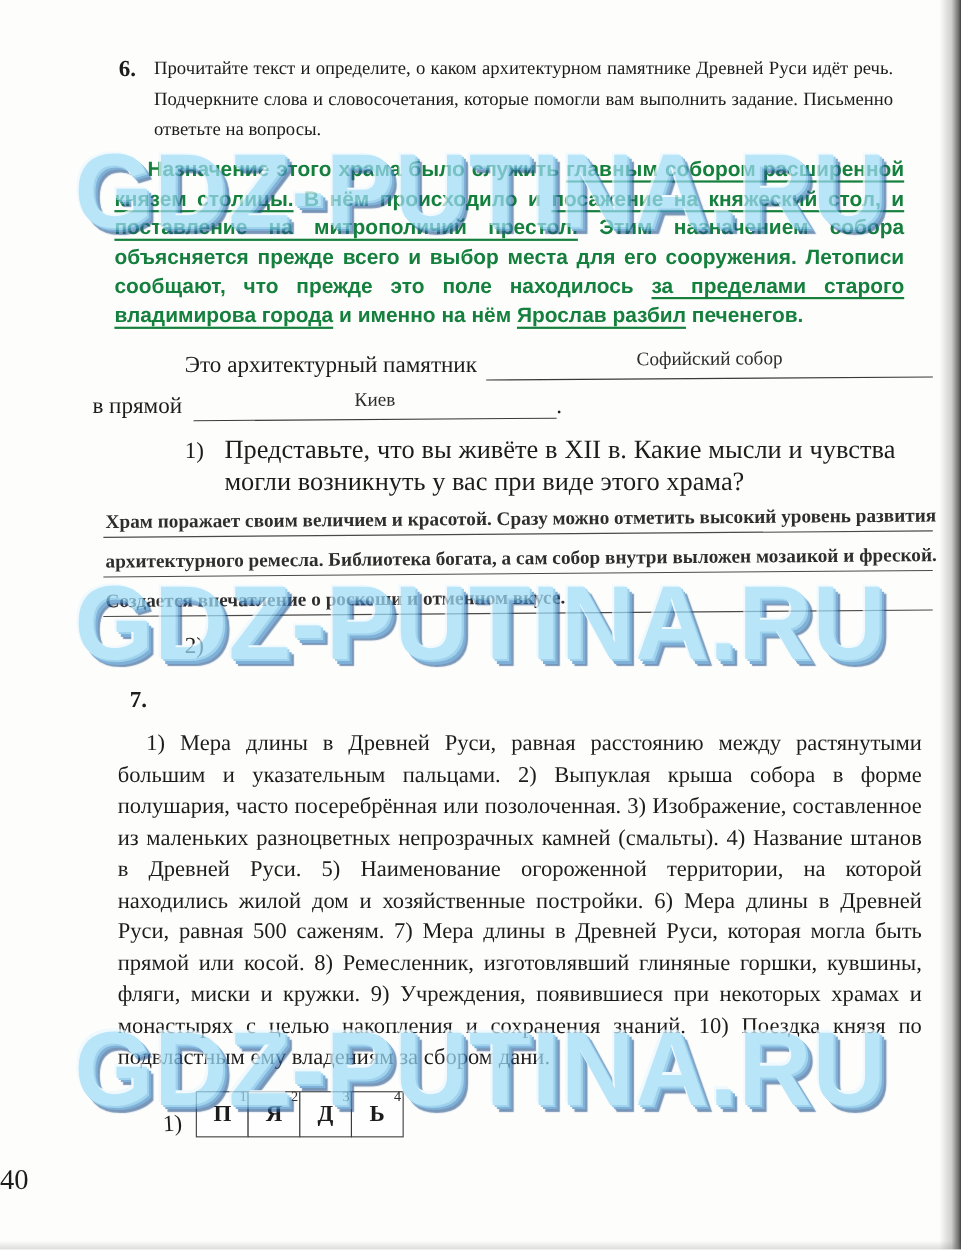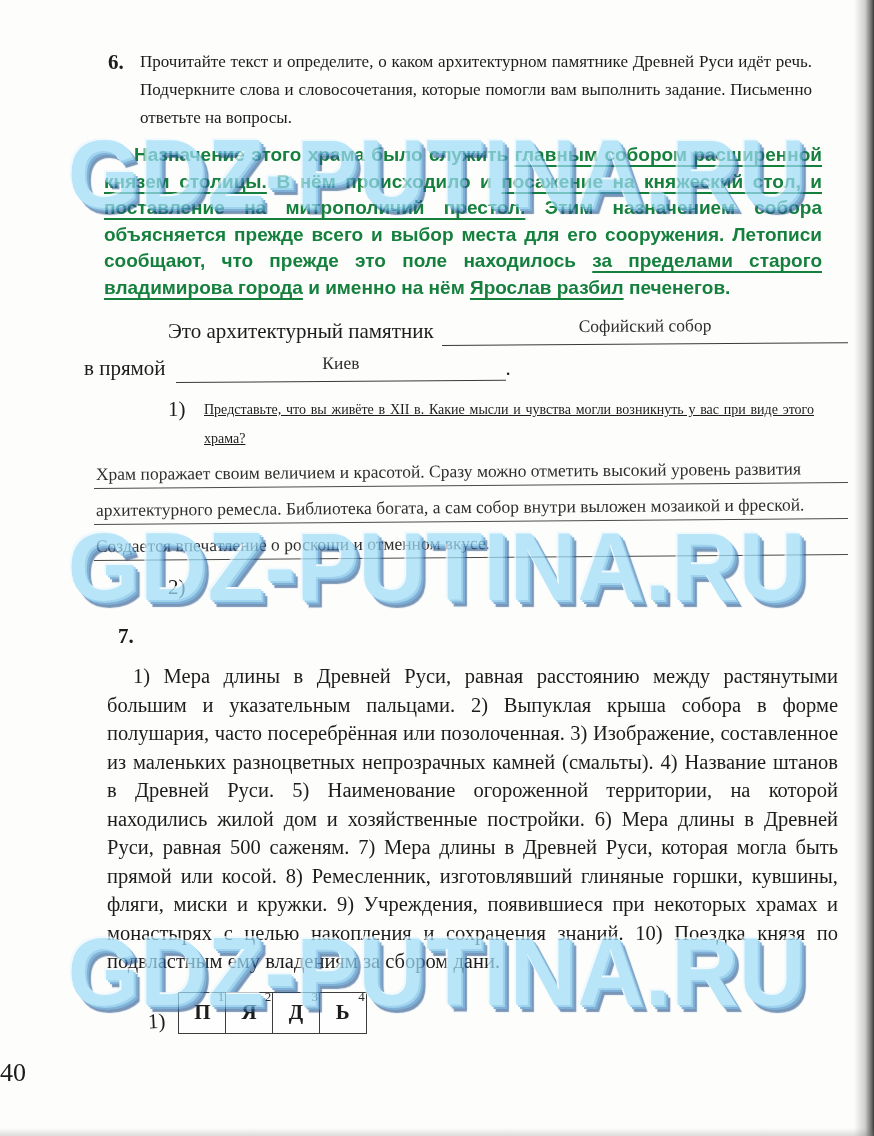--- a/index.html
+++ b/index.html
@@ -91,24 +91,24 @@
     font-size:17.5px;color:#2e2e2e;white-space:nowrap;
   }
   .fill-1{padding:14px 26px 0 168px;}
   .fill-1 .blank{flex:1;margin-left:8px;}
   .fill-2{padding:6px 0 0 84px;}
   .fill-2 .blank{width:330px;margin-left:10px;}
 
   
   .subq{display:flex;padding:12px 60px 0 168px;}
   .subq .qnum{flex:0 0 36px;font-size:21px;line-height:29px;}
-  .subq .qtext{flex:1;font-size:14px;line-height:29px;text-align:justify;text-decoration:underline;}
-
-  
-  .rules{padding:0 26px 0 94px;}
+  .subq .qtext{flex:1;font-size:24px;line-height:29px;text-align:justify;}
+
+  
+  .rules{padding:0 26px 0 94px;font-weight:bold;}
   .rule{
     position:relative;height:35px;
     border-bottom:1.4px solid #4a4a48;
     transform:rotate(-.45deg);transform-origin:left bottom;
   }
   .rule .handw{
     position:absolute;left:2px;bottom:3px;
     font-size:17.5px;color:#2e2e2e;white-space:nowrap;
   }
   .rules-q2 .rule{height:37px;}

